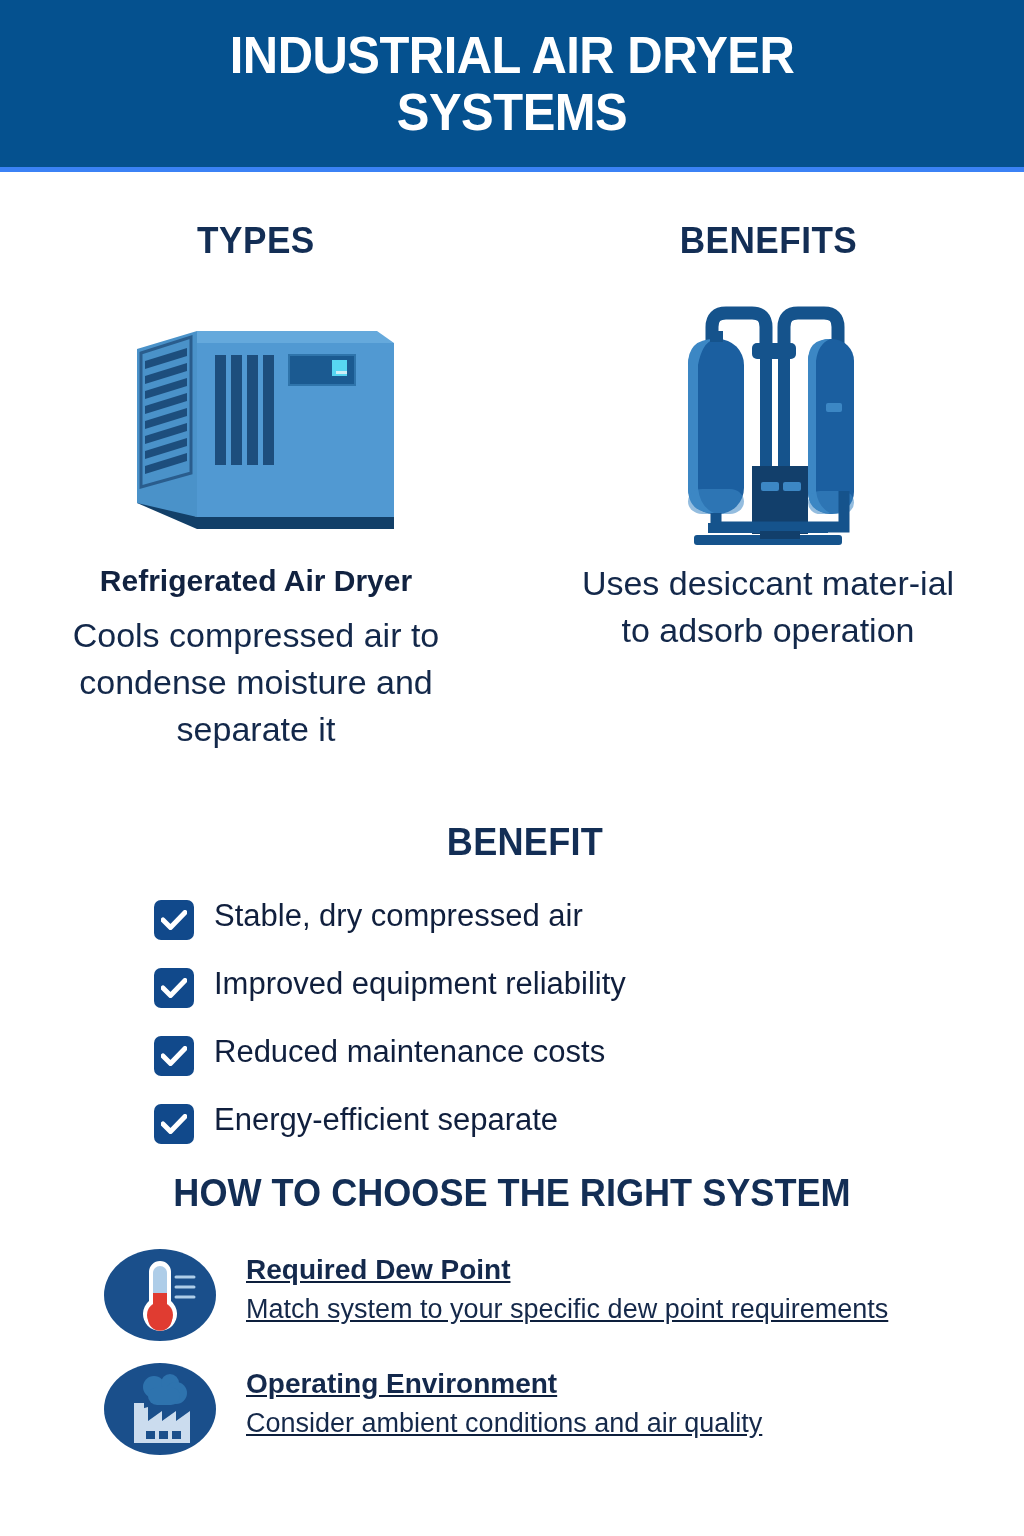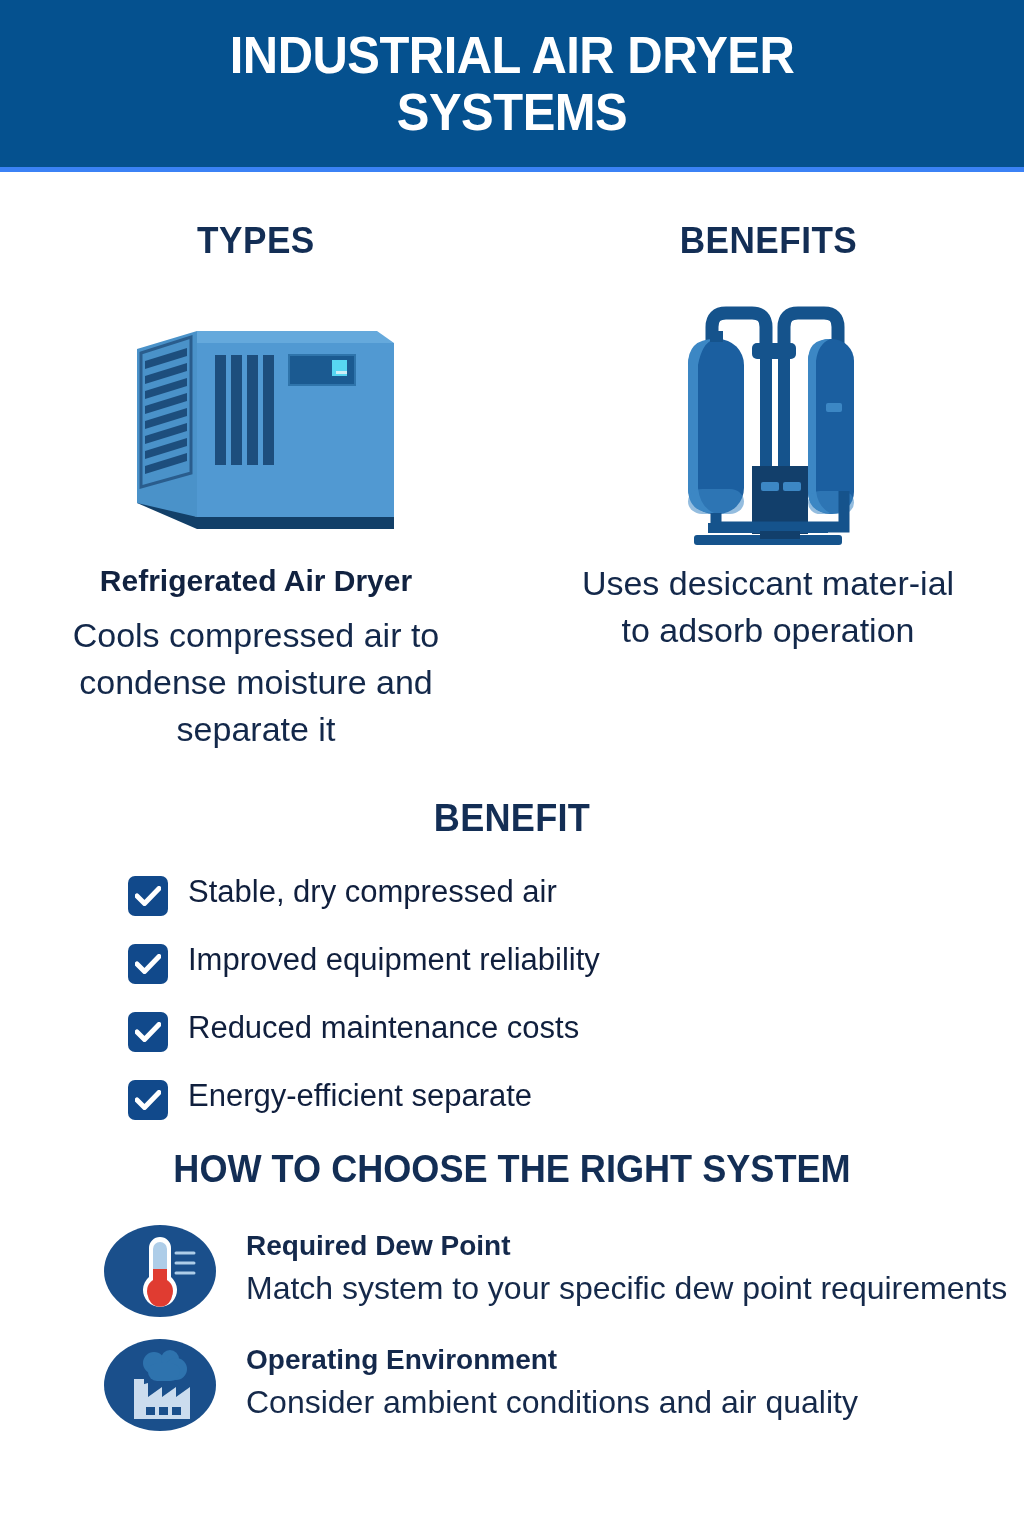--- a/index.html
+++ b/index.html
@@ -75,21 +75,21 @@
   .type-desc {
     font-size: 34px;
     color: #13284a;
     line-height: 1.38;
     text-align: center;
     margin-top: 14px;
     max-width: 390px;
   }
 
   
-  .benefit-section { margin-top: 44px; }
+  .benefit-section { margin-top: 68px; padding-left: 26px; }
   .section-heading {
     text-align: center;
     font-size: 38px;
     font-weight: bold;
     color: #132e55;
     letter-spacing: 0.3px;
     transform: scaleX(0.95);
   }
   .benefit-list {
     list-style: none;
@@ -125,20 +125,21 @@
     text-align: center;
     font-size: 38px;
     font-weight: bold;
     color: #132e55;
     letter-spacing: 0px;
     transform: scaleX(0.95);
   }
   .choose-list {
     margin-top: 34px;
     padding-left: 104px;
+    text-decoration: underline;
   }
   .choose-item {
     display: flex;
     align-items: flex-start;
     margin-bottom: 22px;
   }
   .choose-icon {
     width: 112px;
     height: 92px;
     min-width: 112px;
@@ -148,21 +149,21 @@
     margin-right: 30px;
   }
   .choose-body { padding-top: 6px; }
   .choose-title {
     font-size: 28px;
     font-weight: bold;
     color: #14294c;
     line-height: 1.1;
   }
   .choose-desc {
-    font-size: 32px;
+    font-size: 27px;
     color: #15294a;
     margin-top: 8px;
     line-height: 1.15;
   }
 </style>
 </head>
 <body>
 
 <div class="header">
   <div class="header-title">INDUSTRIAL AIR DRYER SYSTEMS</div>

